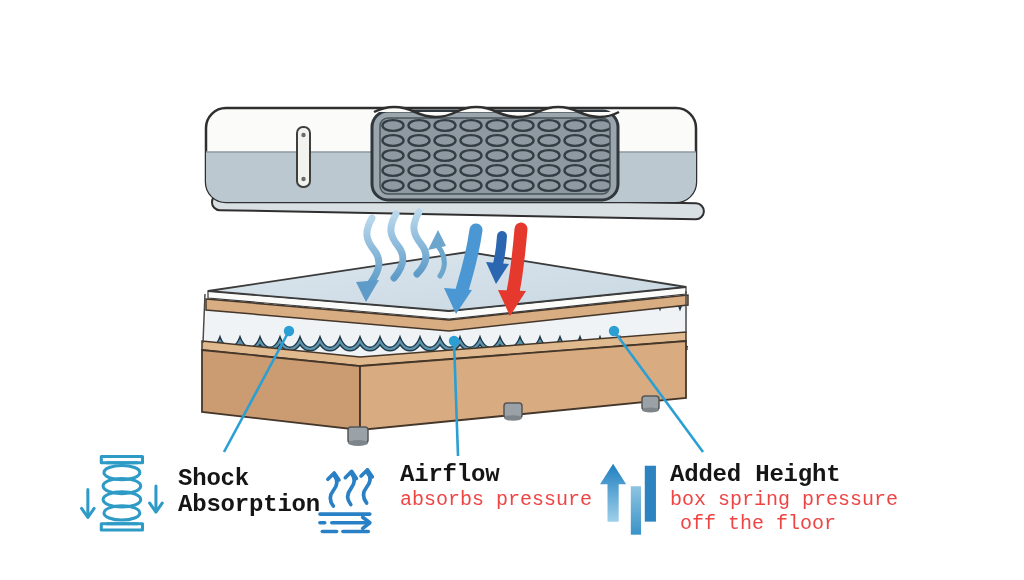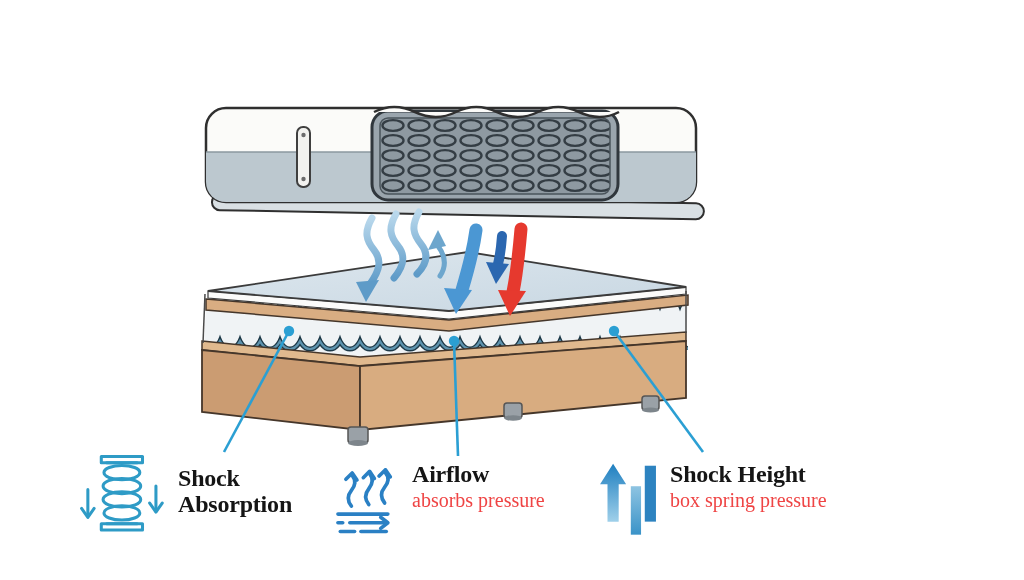--- a/index.html
+++ b/index.html
@@ -1,27 +1,27 @@
 <!DOCTYPE html>
 <html><head>
 <meta charset="utf-8">
 <style>
   html,body{margin:0;padding:0;background:#ffffff;}
   #canvas{
     position:relative;width:908px;height:580px;background:#ffffff;overflow:hidden;
-    font-family:Liberation Serif, serif;
+    font-family:Liberation Mono, monospace;
   }
   #scene{position:absolute;left:0;top:0;}
   .feature{position:absolute;display:flex;align-items:flex-start;}
   .feature .txt{display:flex;flex-direction:column;}
   .ftitle{font-size:24px;font-weight:700;color:#151515;line-height:1.08;letter-spacing:-0.2px;}
   .fdesc{font-size:20px;color:#ef4444;line-height:1.21;font-weight:400;}
   #feature-shock{left:78px;top:452px;gap:14px;}
   #feature-shock .ftitle{width:136px;margin-top:14px;}
-  #feature-airflow{left:334px;top:462px;gap:2px;}
+  #feature-airflow{left:316px;top:462px;gap:8px;}
   #feature-airflow .icon{margin-top:6px;}
   #feature-height{left:598px;top:462px;gap:12px;}
   #feature-height .fdesc.l2{margin-left:10px;}
 </style>
 </head>
 <body>
 
 <div id="canvas">
 
   <svg id="scene" width="1024" height="580" viewBox="0 0 1024 580">
@@ -186,18 +186,19 @@
         <linearGradient id="htGrad2" x1="0" y1="0" x2="0" y2="1">
           <stop offset="0" stop-color="#8ec4e2"></stop>
           <stop offset="1" stop-color="#3a93c8"></stop>
         </linearGradient>
       </defs>
       <polygon points="16,2 30,24 22,24 22,64 10,64 10,24 2,24" fill="url(#htGrad)"></polygon>
       <rect x="35" y="26" width="11" height="52" fill="url(#htGrad2)"></rect>
       <rect x="50" y="4" width="12" height="60" fill="#2d83c0"></rect>
     </svg>
     <div class="txt">
-      <div class="ftitle">Shock Height</div>
+      <div class="ftitle">Added Height</div>
       <div class="fdesc">box spring pressure</div>
+      <div class="fdesc l2">off the floor</div>
     </div>
   </div>
 
 </div>
 
 </body></html>

